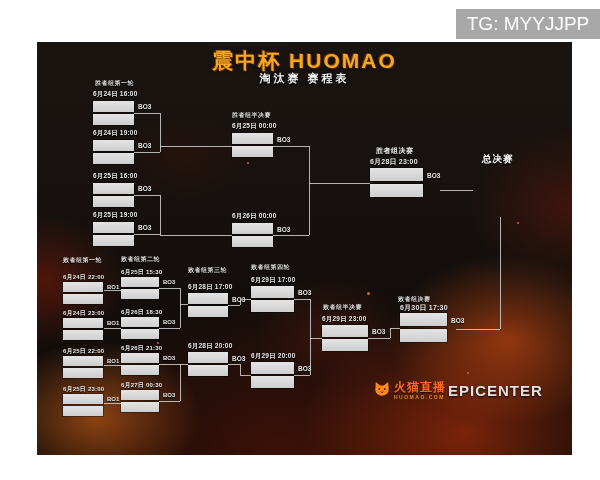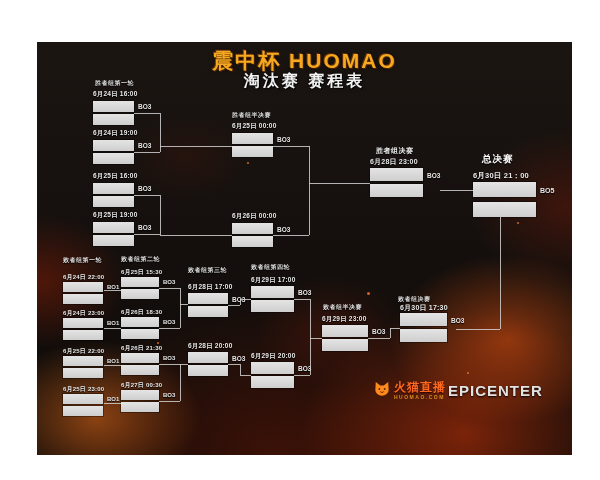--- a/index.html
+++ b/index.html
@@ -24,21 +24,21 @@
       radial-gradient(ellipse 110px  80px at 55% 70%, rgba(120,30,10,.30), rgba(0,0,0,0) 70%),
       radial-gradient(ellipse 90px 60px at 28% 28%, rgba(70,22,10,.30), rgba(0,0,0,0) 70%),
       linear-gradient(#1b1512, #0e0a08);}
   .ember{position:absolute;border-radius:50%;background:#ff7b2a;opacity:.8;}
 
   
   #title{position:absolute;left:37px;top:47px;width:535px;text-align:center;
          font-weight:bold;font-size:21px;letter-spacing:2px;color:#f6a81f;
          text-shadow:1px 1px 0 #4c2400,-1px -1px 0 #63300a,0 0 5px rgba(0,0,0,.7);}
   #subtitle{position:absolute;left:37px;top:71px;width:535px;text-align:center;
-         font-weight:bold;font-size:16px;letter-spacing:3px;color:#f2f2f2;
+         font-weight:bold;font-size:11px;letter-spacing:3px;color:#f2f2f2;
          text-shadow:1px 1px 0 #000,0 0 4px rgba(0,0,0,.8);}
 
   
   .round-label{position:absolute;font-size:6px;font-weight:bold;color:#dedede;
          letter-spacing:.5px;white-space:nowrap;text-shadow:0 1px 1px #000;}
   .round-label.lg{font-size:7px;color:#ececec;}
   .round-label.xl{font-size:9.5px;color:#ffffff;letter-spacing:1px;}
 
   
   .match{position:absolute;}
@@ -76,20 +76,21 @@
 <div id="page">
 
   <div id="scene">
     <div class="ember" style="left:210px;top:120px;width:2px;height:2px;"></div>
     <div class="ember" style="left:330px;top:250px;width:3px;height:3px;"></div>
     <div class="ember" style="left:430px;top:330px;width:2px;height:2px;"></div>
     <div class="ember" style="left:120px;top:300px;width:2px;height:2px;"></div>
     <div class="ember" style="left:480px;top:180px;width:2px;height:2px;"></div>
   </div>
 
+  <div class="wm" id="wm-tr">TG: MYYJJPP</div>
 
   <div id="title"><span>震中杯</span> <span>HUOMAO</span></div>
   <div id="subtitle">淘汰赛 赛程表</div>
 
   <div class="round-label" style="left:95px;top:79px;">胜者组第一轮</div>
   <div class="round-label" style="left:232px;top:111px;">胜者组半决赛</div>
   <div class="round-label lg" style="left:376px;top:146px;">胜者组决赛</div>
   <div class="round-label xl" style="left:482px;top:153px;">总决赛</div>
   <div class="round-label" style="left:63px;top:256px;">败者组第一轮</div>
   <div class="round-label" style="left:121px;top:255px;">败者组第二轮</div>
@@ -136,26 +137,20 @@
     <div class="m-bo">BO3</div>
   </div>
 
   <div class="match wbf" style="left:370px;top:157px;width:53px;">
     <div class="m-date">6月28日 23:00</div>
     <div class="m-slot"></div>
     <div class="m-slot"></div>
     <div class="m-bo">BO3</div>
   </div>
 
-  <div class="match gf" style="left:473px;top:171px;width:63px;">
-    <div class="m-date">6月30日 21：00</div>
-    <div class="m-slot"></div>
-    <div class="m-slot"></div>
-    <div class="m-bo">BO5</div>
-  </div>
 
   <div class="match lb1" style="left:63px;top:273px;width:40px;">
     <div class="m-date">6月24日 22:00</div>
     <div class="m-slot"></div>
     <div class="m-slot"></div>
     <div class="m-bo">BO1</div>
   </div>
   <div class="match lb1" style="left:63px;top:309px;width:40px;">
     <div class="m-date">6月24日 23:00</div>
     <div class="m-slot"></div>

